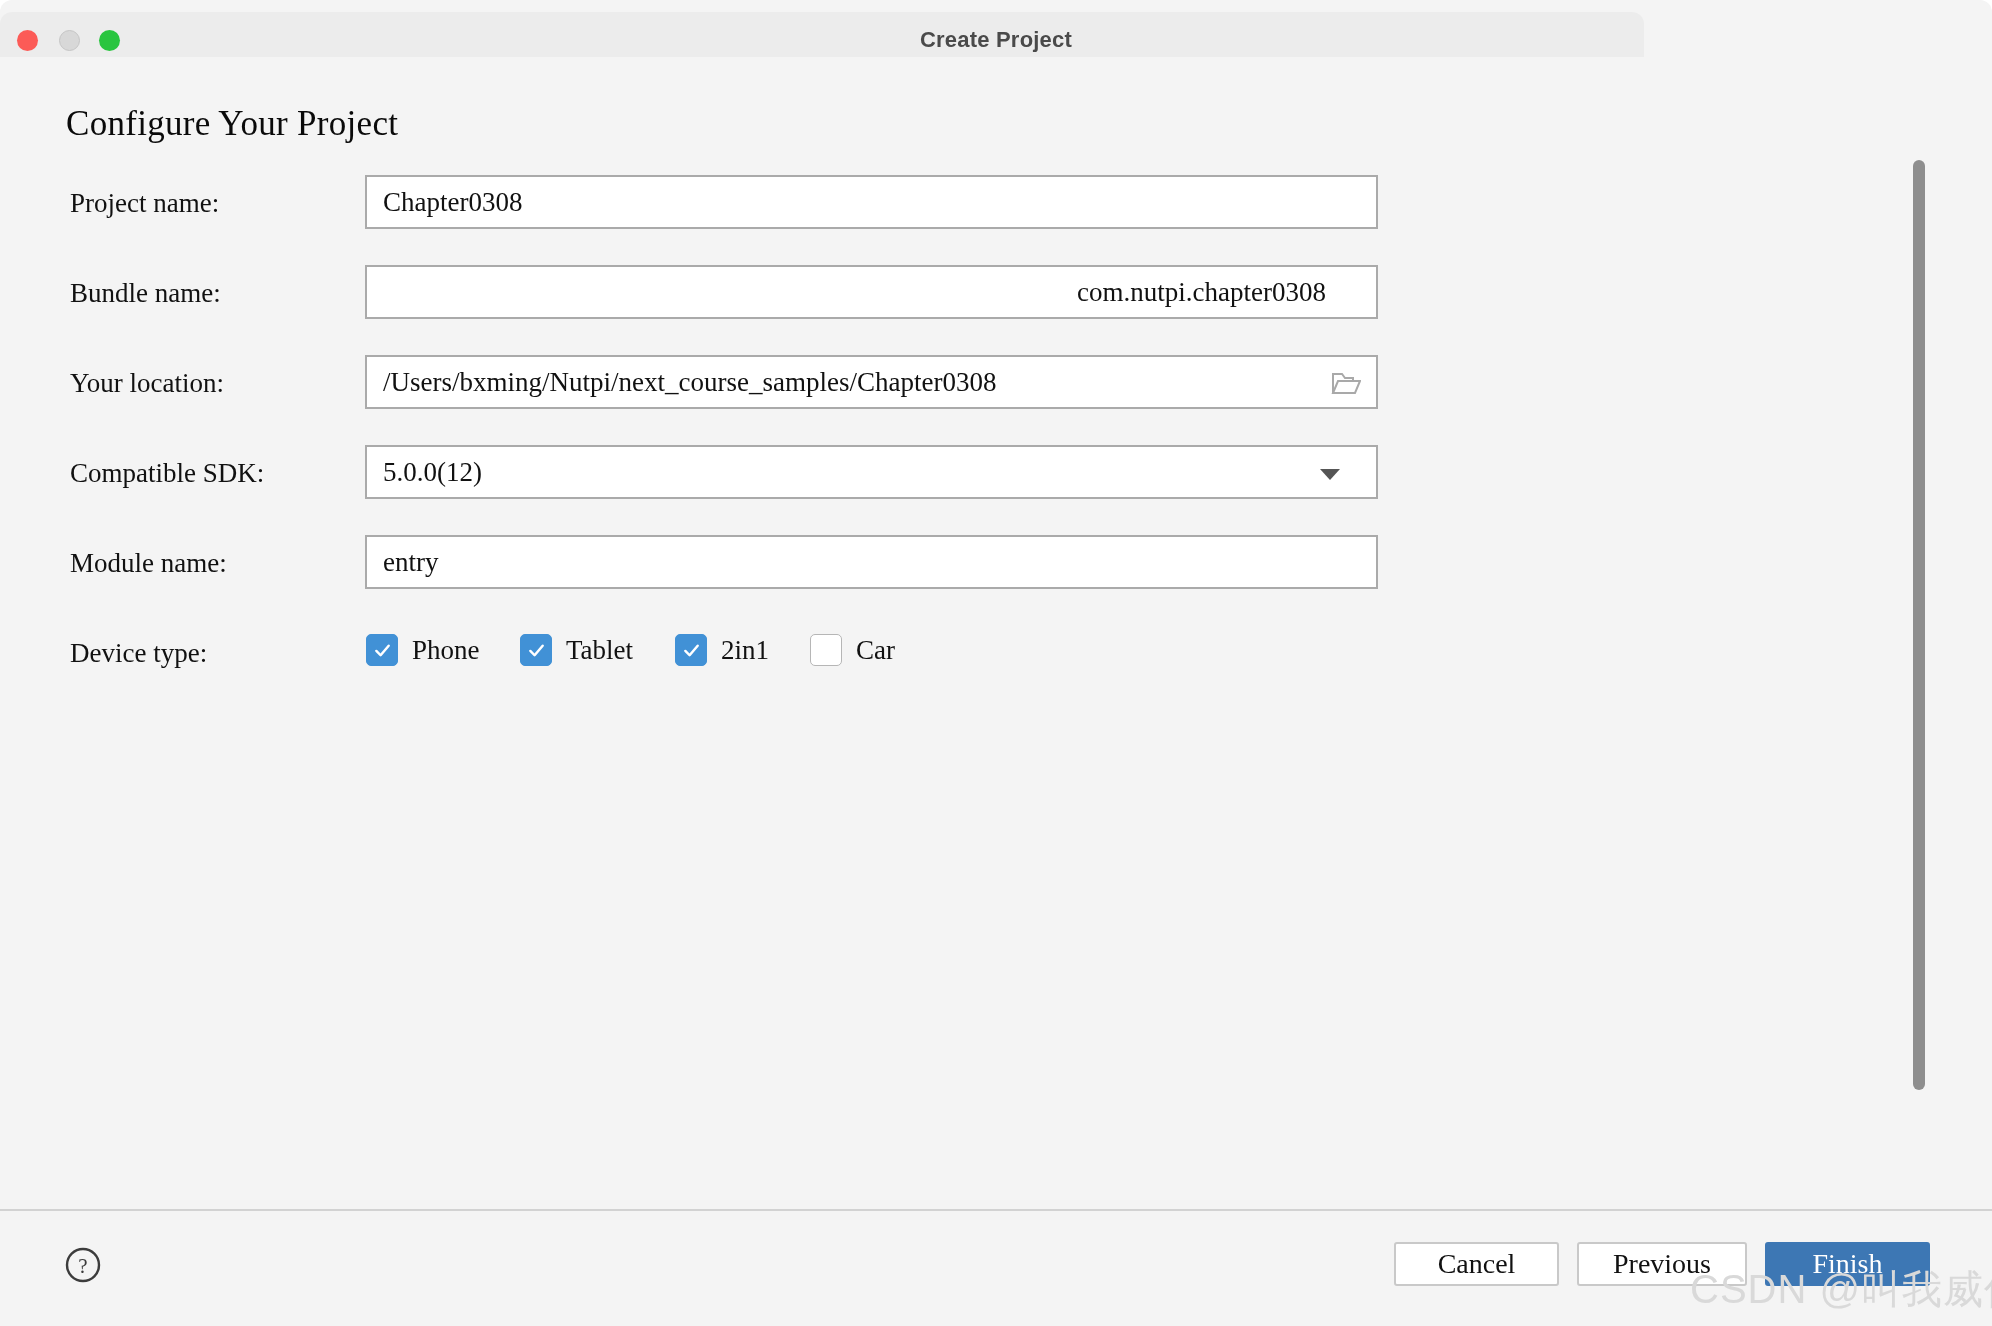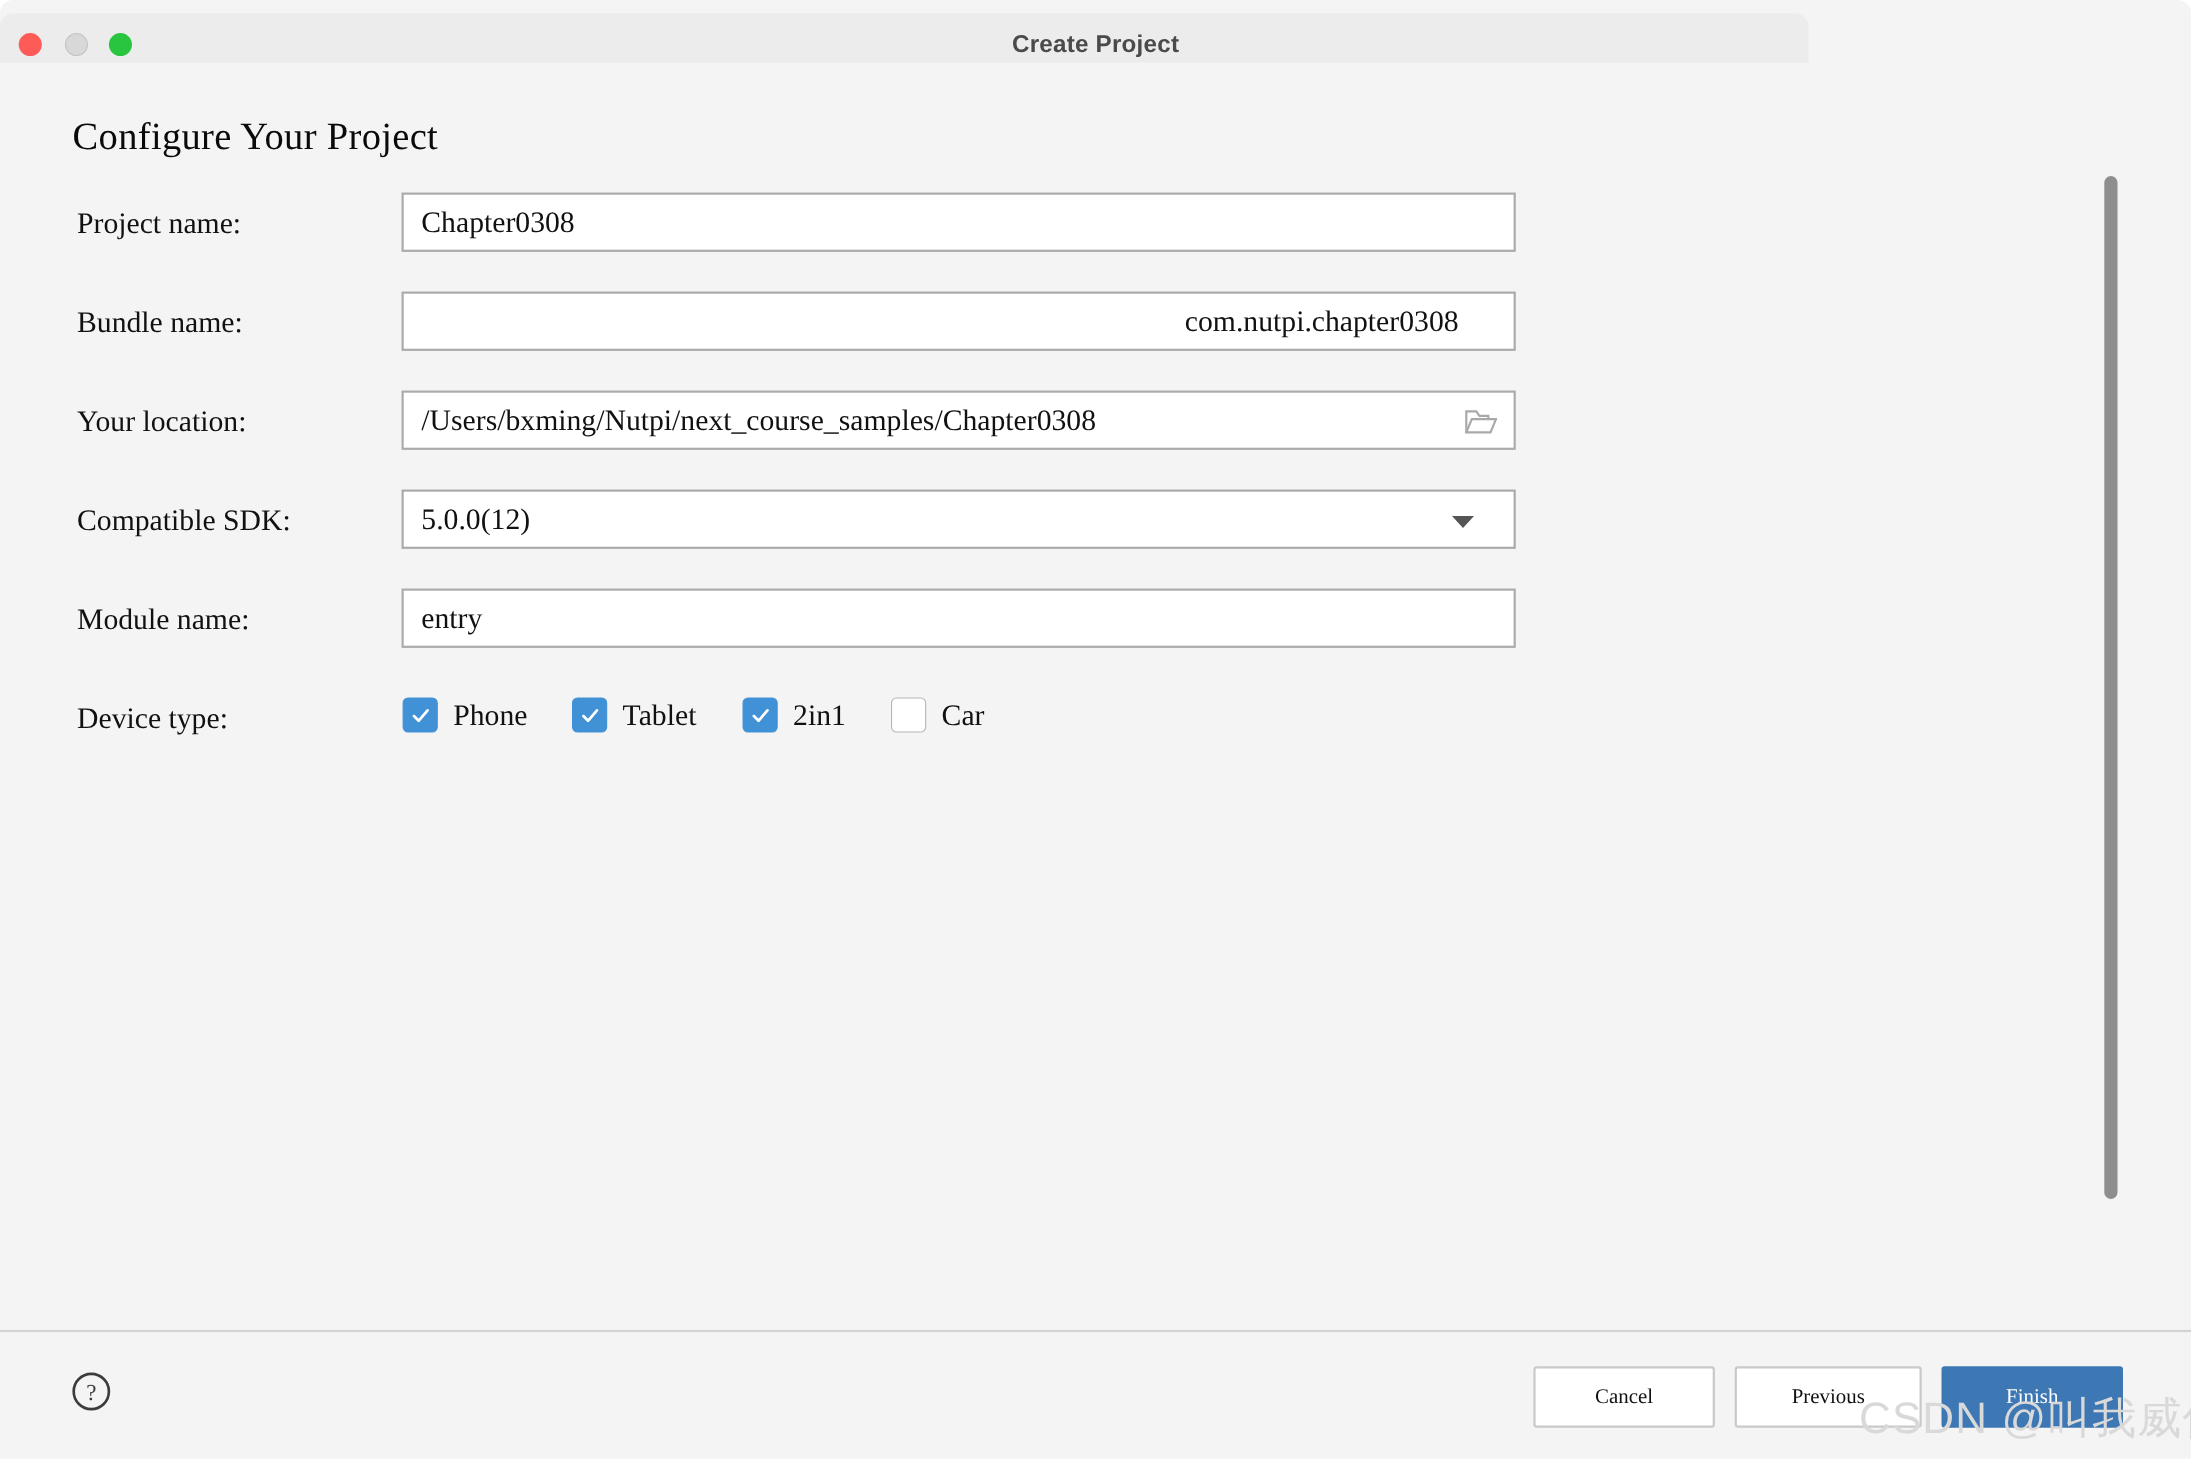--- a/index.html
+++ b/index.html
@@ -213,26 +213,26 @@
   #help-icon {
     position: absolute;
     left: 64px;
     top: 1246px;
     width: 38px;
     height: 38px;
   }
   .btn {
     position: absolute;
     top: 1242px;
-    height: 56px;
+    height: 44px;
     box-sizing: border-box;
     display: flex;
     align-items: center;
     justify-content: center;
-    font-size: 19px;
+    font-size: 28px;
     white-space: nowrap;
   }
   .btn.secondary {
     background: #ffffff;
     border: 2px solid #c9c9c9;
     color: #111111;
     border-radius: 3px;
   }
   .btn.primary {
     background: #3d77b4;

